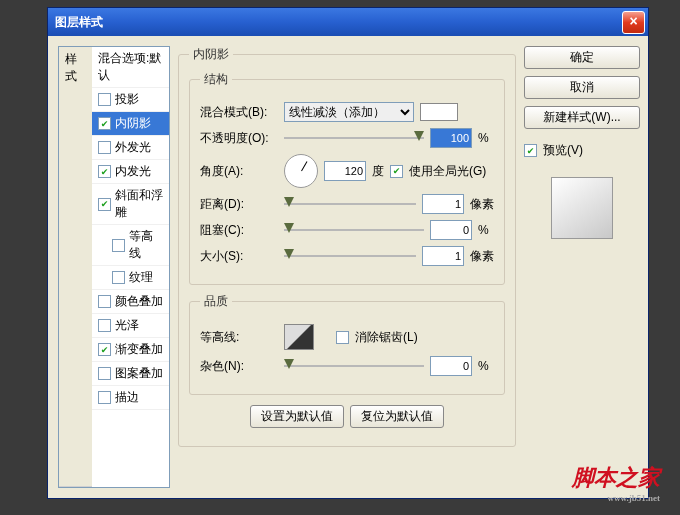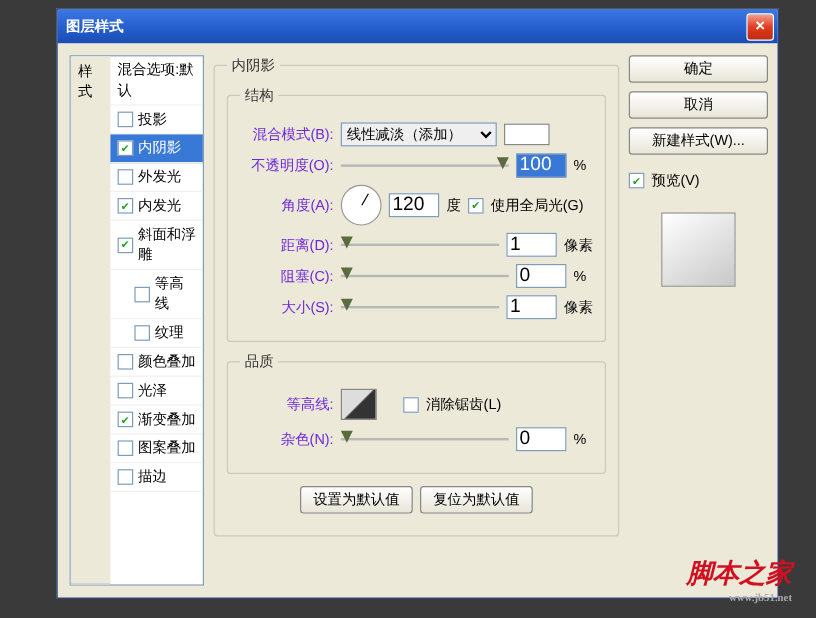--- a/index.html
+++ b/index.html
@@ -12,24 +12,24 @@
 .styles-header{background:#ece9d8;border-bottom:1px solid #d0d0d0;padding:4px 6px}
 .style-row{padding:3px 5px 3px 6px;display:flex;align-items:center;gap:4px;border-bottom:1px solid #f0f0f0;cursor:pointer}
 .style-row.selected{background:#3878d6;color:#fff}
 .style-row.sub{padding-left:20px}
 .chk{width:11px;height:11px;border:1px solid #7f9db9;background:#fff;display:inline-flex;align-items:center;justify-content:center;font-size:9px;color:#21a121;flex-shrink:0}
 .chk.on::after{content:"✔"}
 .main{flex:1;display:flex;flex-direction:column;gap:8px}
 fieldset{border:1px solid #d0c8b8;border-radius:3px;padding:8px 10px 12px;margin:0}
 legend{padding:0 4px;color:#333}
 .row{display:flex;align-items:center;margin:6px 0;gap:6px}
-.lbl{width:78px;text-align:right;color:#6d28d9}
+.lbl{width:78px;color:#000000}
 select{border:1px solid #7f9db9;height:20px;font-size:12px;font-family:inherit}
 .color-sw{width:36px;height:16px;border:1px solid #888;background:#fff}
-.num{width:36px;height:16px;border:1px solid #7f9db9;text-align:left;font-size:16px;font-family:inherit}
+.num{width:36px;height:16px;border:1px solid #7f9db9;text-align:right;font-size:11px;font-family:inherit}
 .num.sel{background:#3878d6;color:#fff}
 .slider{position:relative;height:14px;flex:1;max-width:140px}
 .slider::before{content:"";position:absolute;left:0;right:0;top:6px;height:2px;background:#b8b8b8}
 .thumb{position:absolute;top:0;width:0;height:0;border-left:5px solid transparent;border-right:5px solid transparent;border-top:10px solid #5a6b3e}
 .angle-dial{width:32px;height:32px;border:1px solid #999;border-radius:50%;background:#fff;position:relative}
 .angle-dial::after{content:"";position:absolute;left:16px;top:5px;width:1px;height:11px;background:#000;transform-origin:bottom;transform:rotate(30deg)}
 .btn{border:1px solid #888;background:linear-gradient(#fff,#e8e5d7);border-radius:3px;padding:2px 10px;cursor:pointer;font-size:12px;font-family:inherit;min-width:84px}
 .contour{width:28px;height:24px;border:1px solid #888;background:linear-gradient(135deg,#ddd 0%,#ddd 48%,#333 52%,#333 100%);cursor:pointer}
 .right{width:116px;display:flex;flex-direction:column;gap:7px;align-items:flex-start}
 .right .btn{width:100%}

